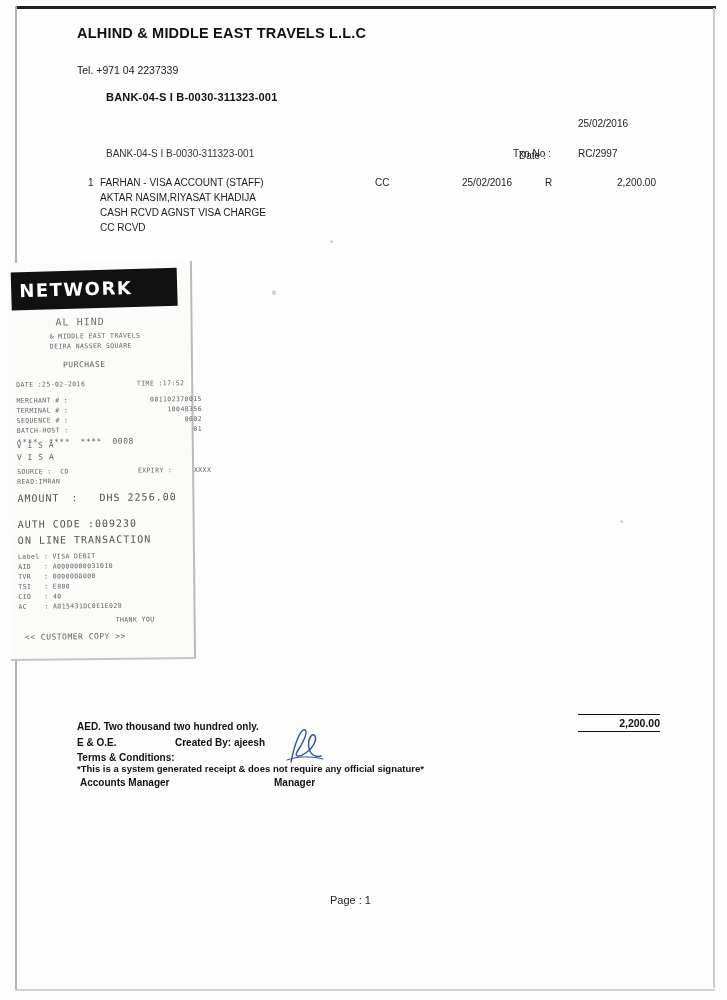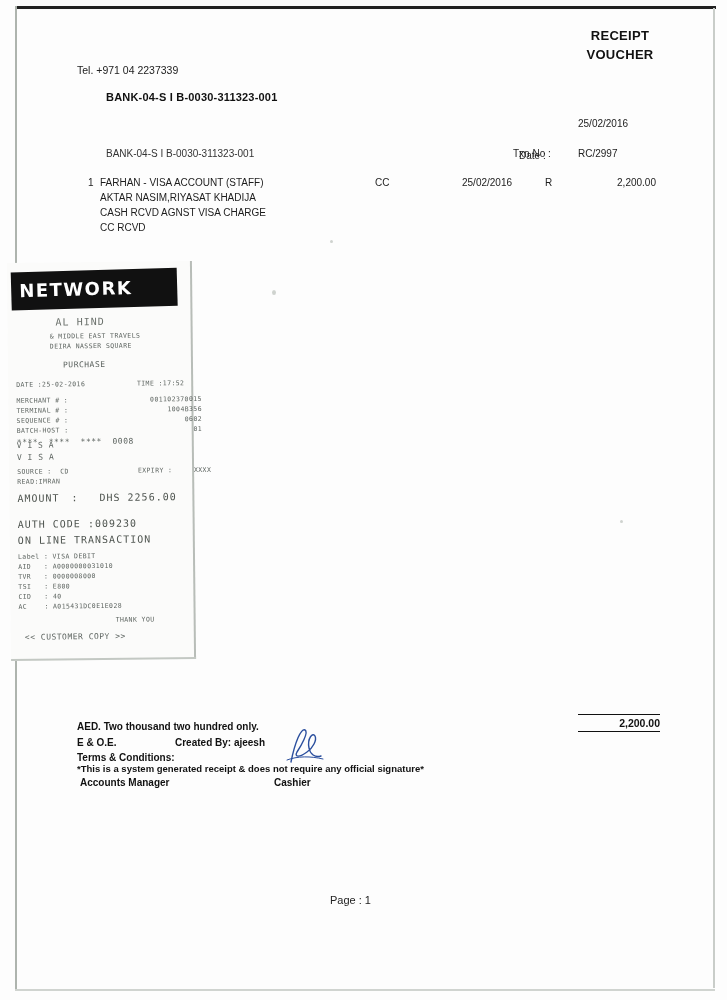--- a/index.html
+++ b/index.html
@@ -316,26 +316,23 @@
 </head>
 <body>
 
 <div class="page">
 
   <div class="scan-edge-top"></div>
   <div class="scan-edge-left"></div>
   <div class="scan-edge-right"></div>
   <div class="scan-edge-bottom"></div>
 
+  <div class="company-name">ALHIND &amp; MIDDLE EAST TRAVELS L.L.C</div>
   <div class="company-addr2">Tel. +971 04 2237339</div>
 
-  <div class="doc-title">
-    <div>RECEIPT</div>
-    <div>VOUCHER</div>
-  </div>
 
   <div class="ref-bold">BANK-04-S I B-0030-311323-001</div>
   <div class="ref-plain">BANK-04-S I B-0030-311323-001</div>
 
   <div class="meta-date-label">Date :</div>
   <div class="meta-date-value">25/02/2016</div>
   <div class="meta-txn-label">Txn No :</div>
   <div class="meta-txn-value">RC/2997</div>
 
   <div class="table-wrap">
@@ -400,21 +397,21 @@
   <div class="speck" style="left:272px; top:290px; width:4px; height:5px;"></div>
   <div class="speck" style="left:330px; top:240px; width:3px; height:3px;"></div>
   <div class="speck" style="left:620px; top:520px; width:3px; height:3px;"></div>
 
   <div class="foot-amount-words">AED. Two thousand two hundred only.</div>
   <div class="foot-eoe">E &amp; O.E.</div>
   <div class="foot-created">Created By: ajeesh</div>
   <div class="foot-terms">Terms &amp; Conditions:</div>
   <div class="foot-note">*This is a system generated receipt &amp; does not require any official signature*</div>
   <div class="foot-acc-mgr">Accounts Manager</div>
-  <div class="foot-cashier">Cashier</div>
+  <div class="foot-cashier">Manager</div>
 
   <svg class="signature" viewBox="0 0 48 48">
     <path d="M10 40 C14 20, 20 6, 24 8 C28 10, 20 24, 16 30 C13 35, 18 36, 26 30 C32 26, 36 18, 34 14 C32 10, 26 16, 28 26 C29 32, 34 36, 40 34" fill="none" stroke="#2b4f9e" stroke-width="1.4" stroke-linecap="round"></path>
     <path d="M6 38 C16 34, 30 34, 42 37" fill="none" stroke="#2b4f9e" stroke-width="1" stroke-linecap="round"></path>
   </svg>
 
   <div class="total-box">2,200.00</div>
   <div class="page-num">Page : 1</div>
 
 </div>

